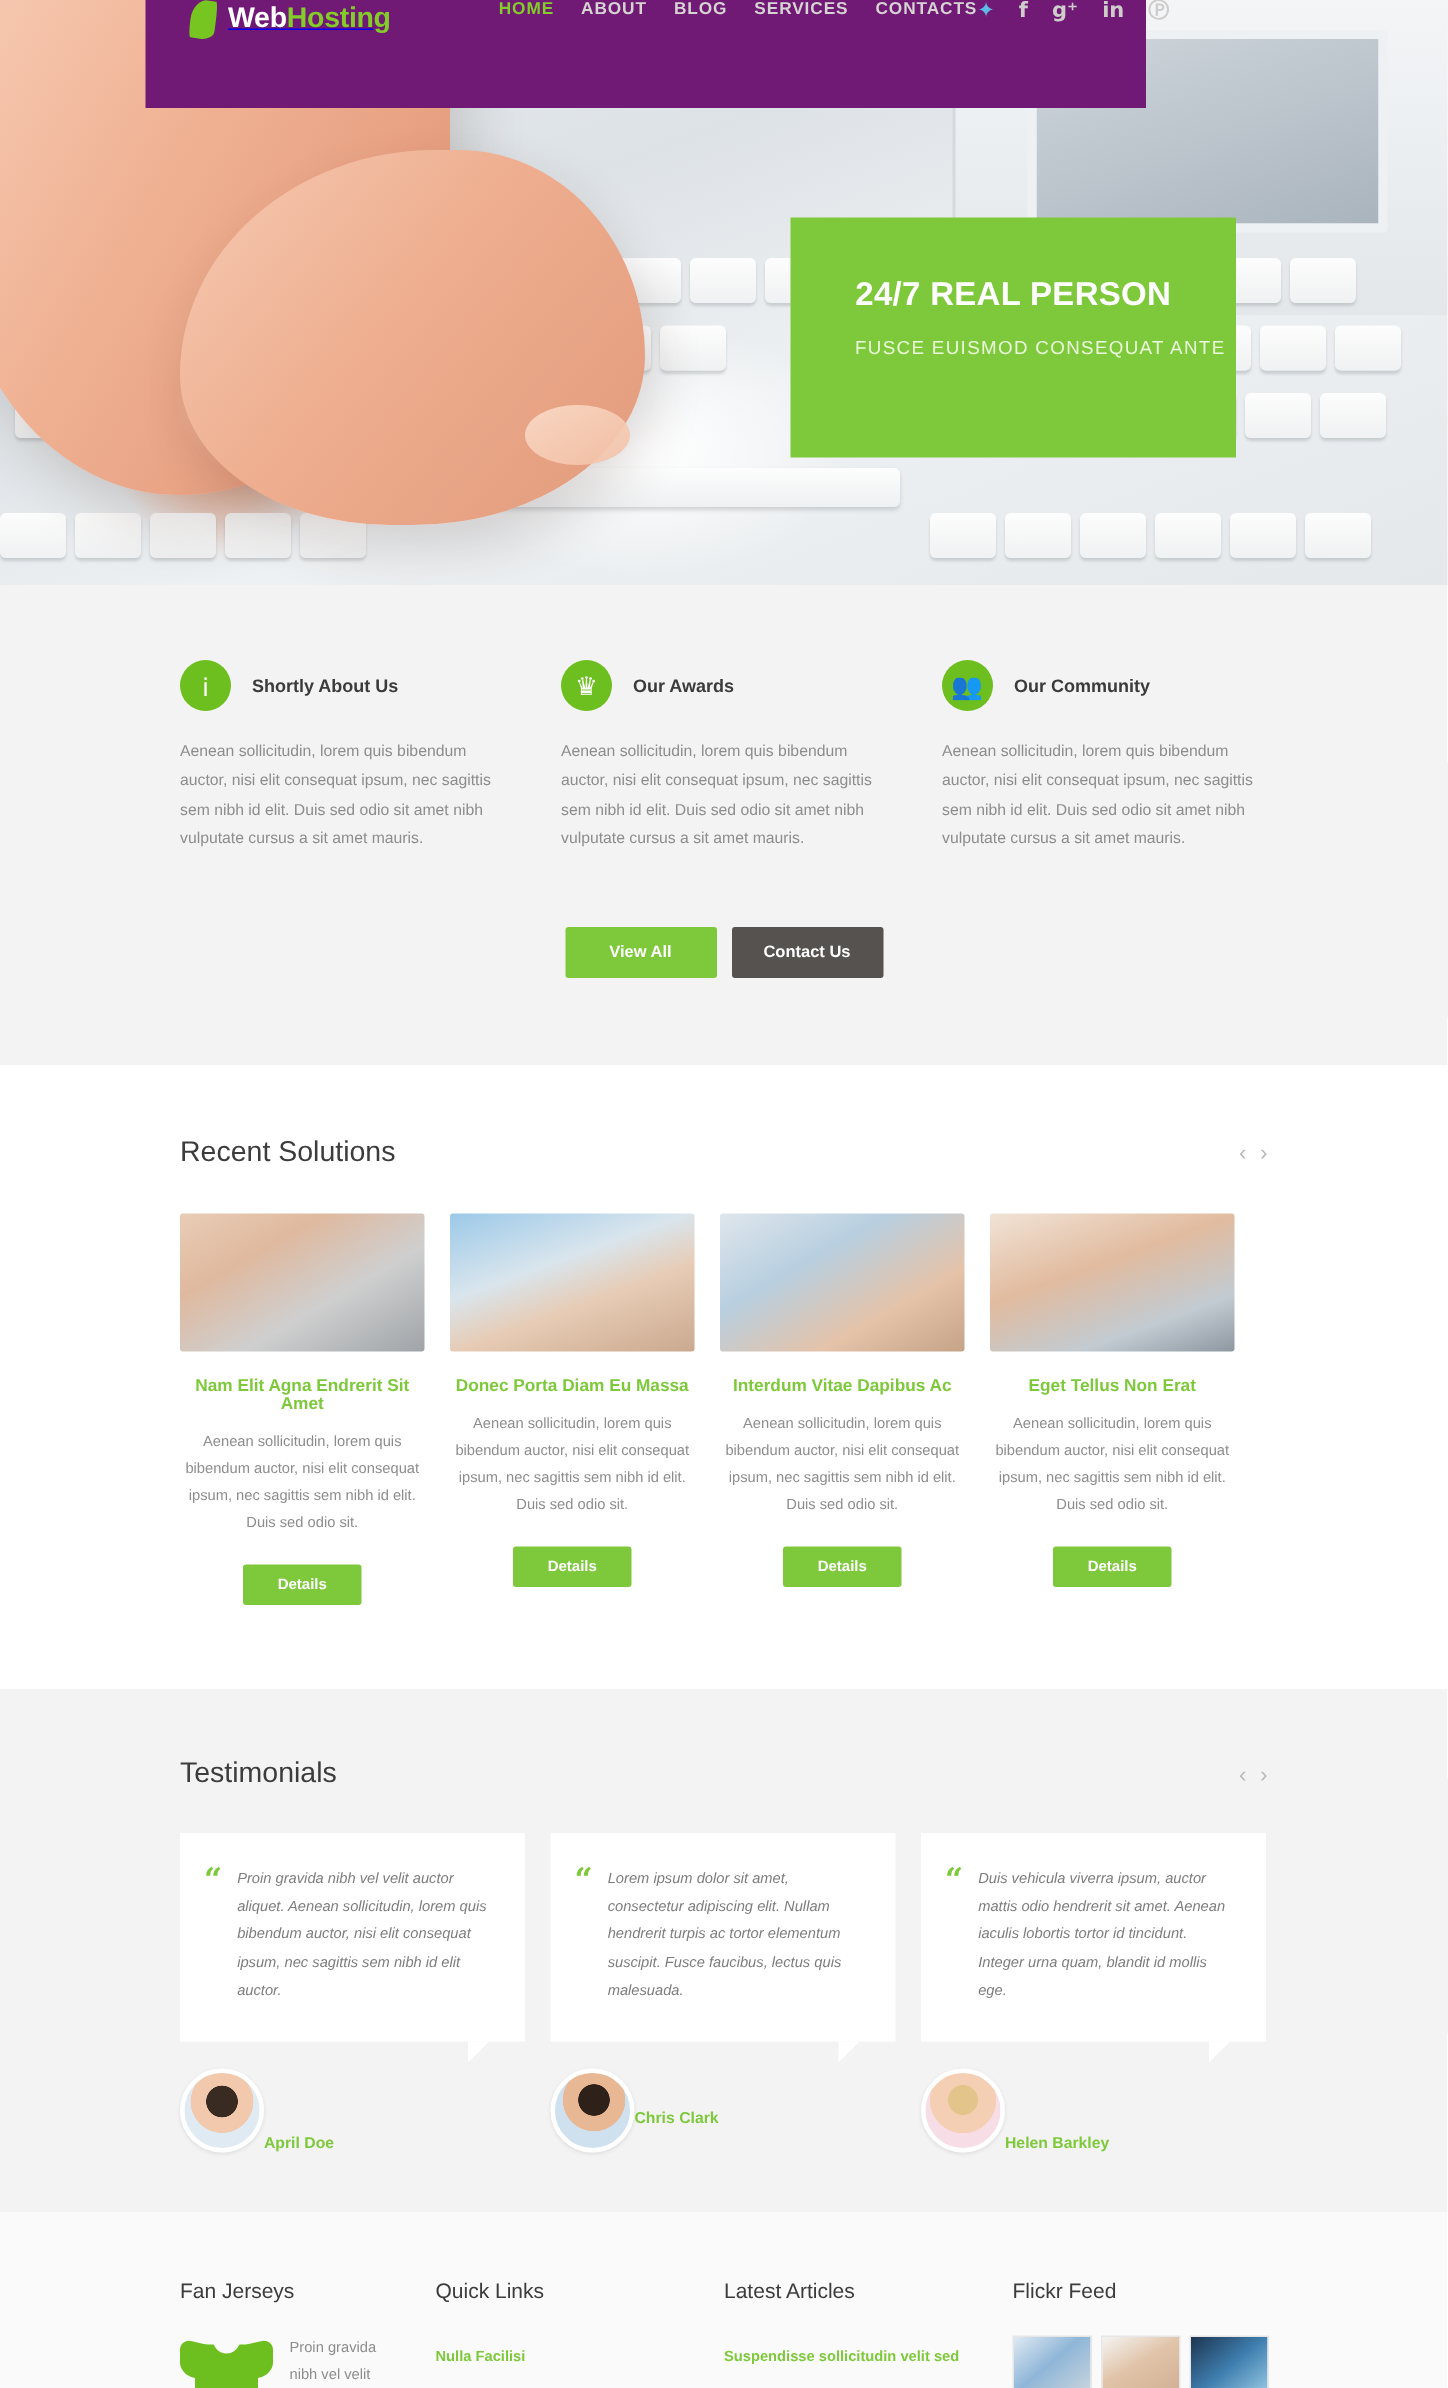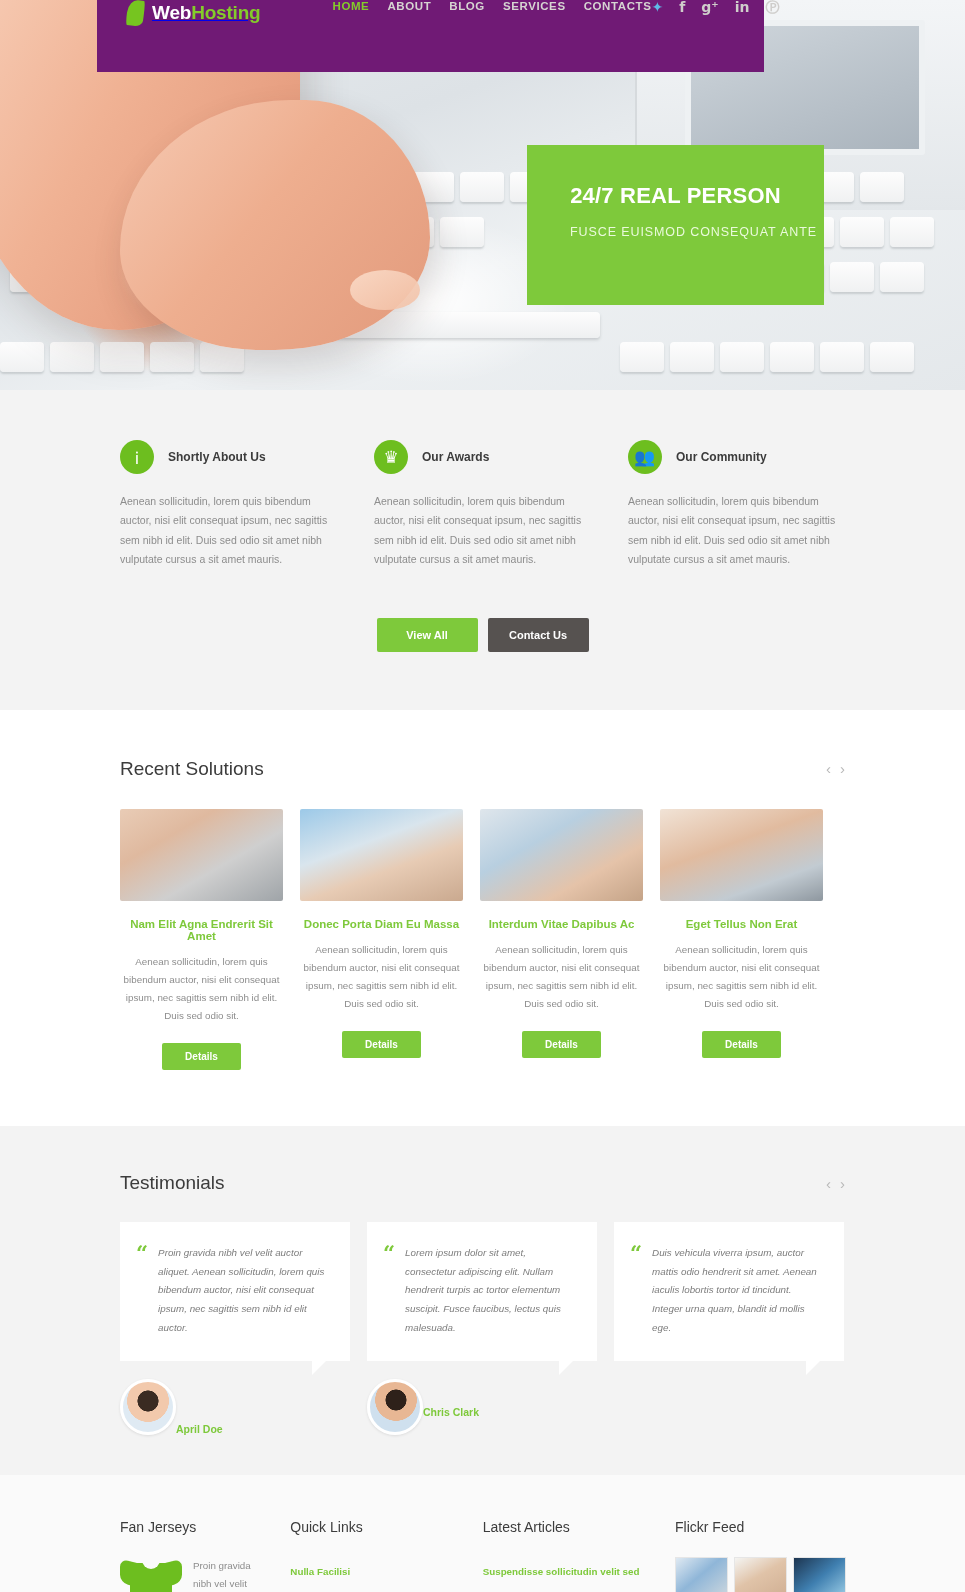--- a/index.html
+++ b/index.html
@@ -461,20 +461,24 @@
           <div class="author">
             <div class="avatar av2"></div>
             <span class="author-name">Chris Clark</span>
           </div>
         </div>
         <div class="tst">
           <div class="bubble">
             <span class="quote">“</span>
             <p>Duis vehicula viverra ipsum, auctor mattis odio hendrerit sit amet. Aenean iaculis lobortis tortor id tincidunt. Integer urna quam, blandit id mollis ege.</p>
           </div>
+          <div class="author">
+            <div class="avatar av3"></div>
+            <span class="author-name">Helen Barkley</span>
+          </div>
         </div>
       </div>
     </div>
   </section>
 
   <section class="widgets">
     <div class="wrap">
       <div class="wid-grid">
         <div class="wid w-jersey">
           <h3>Fan Jerseys</h3>

